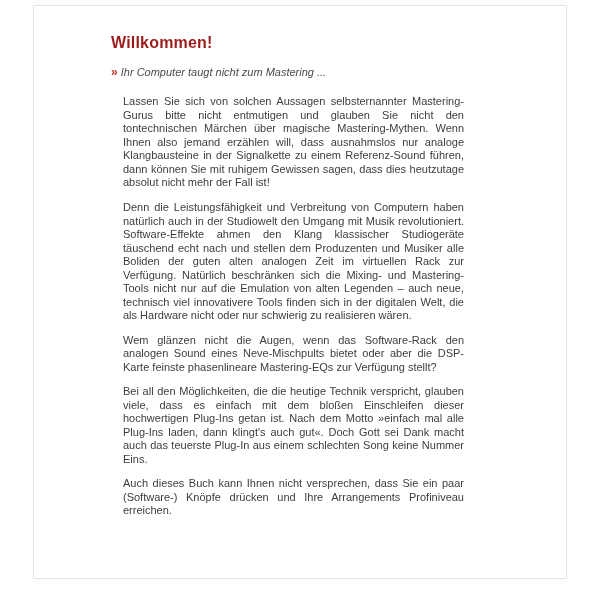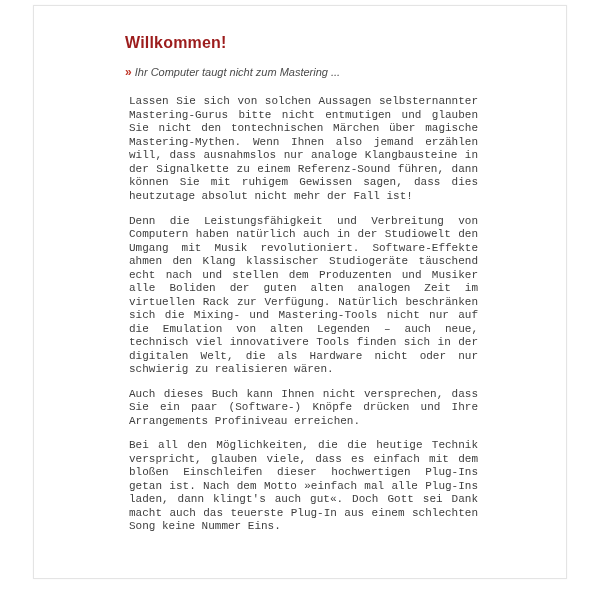--- a/index.html
+++ b/index.html
@@ -19,21 +19,21 @@
     left: 33px;
     top: 5px;
     width: 532px;
     height: 572px;
     border: 1px solid #e4e4e4;
     background: #ffffff;
     box-shadow: 0 0 2px rgba(0,0,0,0.04);
   }
   .content {
     position: absolute;
-    left: 125px;
+    left: 111px;
     top: 34px;
     width: 353px;
     color: var(--body_text, #3d3d3d);
   }
   .page-title {
     font-size: 16px;
     font-weight: bold;
     color: var(--title_text, #9c1c1c);
     margin: 0 0 12px 0;
     letter-spacing: 0.2px;
@@ -51,40 +51,40 @@
   .quote-mark {
     color: var(--quote_mark, #c0392b);
     font-style: normal;
     font-weight: bold;
     font-size: 12px;
   }
   .paragraphs p {
     font-size: 11px;
     line-height: 1.23;
     text-align: justify;
-    margin: 0 0 11px 4px;
+    margin: 0 0 11px 12px;
     color: var(--body_text, #3d3d3d);
     hyphens: auto;
-    font-family: Liberation Mono, monospace;
     -webkit-hyphens: auto;
   }
 </style>
 </head>
 <body>
 
 <div class="page-frame"></div>
 
 <div class="content">
 
   <h1 class="page-title">Willkommen!</h1>
 
   <div class="epigraph">
     <p class="epi-line"><span class="quote-mark">»</span> <span>Ihr Computer taugt nicht zum Mastering ...</span></p>
   </div>
 
   <div class="paragraphs">
     <p>Lassen Sie sich von solchen Aussagen selbsternannter Mastering-Gurus bitte nicht entmutigen und glauben Sie nicht den tontechnischen Märchen über magische Mastering-Mythen. Wenn Ihnen also jemand erzählen will, dass ausnahmslos nur analoge Klangbausteine in der Signalkette zu einem Referenz-Sound führen, dann können Sie mit ruhigem Gewissen sagen, dass dies heutzutage absolut nicht mehr der Fall ist!</p>
     <p>Denn die Leistungsfähigkeit und Verbreitung von Computern haben natürlich auch in der Studiowelt den Umgang mit Musik revolutioniert. Software-Effekte ahmen den Klang klassischer Studiogeräte täuschend echt nach und stellen dem Produzenten und Musiker alle Boliden der guten alten analogen Zeit im virtuellen Rack zur Verfügung. Natürlich beschränken sich die Mixing- und Mastering-Tools nicht nur auf die Emulation von alten Legenden – auch neue, technisch viel innovativere Tools finden sich in der digitalen Welt, die als Hardware nicht oder nur schwierig zu realisieren wären.</p>
+    <p>Wem glänzen nicht die Augen, wenn das Software-Rack den analogen Sound eines Neve-Mischpults bietet oder aber die DSP-Karte feinste phasenlineare Mastering-EQs zur Verfügung stellt?</p>
+    <p>Bei all den Möglichkeiten, die die heutige Technik verspricht, glauben viele, dass es einfach mit dem bloßen Einschleifen dieser hochwertigen Plug-Ins getan ist. Nach dem Motto »einfach mal alle Plug-Ins laden, dann klingt's auch gut«. Doch Gott sei Dank macht auch das teuerste Plug-In aus einem schlechten Song keine Nummer Eins.</p>
     <p>Auch dieses Buch kann Ihnen nicht versprechen, dass Sie ein paar (Software-) Knöpfe drücken und Ihre Arrangements Profiniveau erreichen.</p>
-    <p>Bei all den Möglichkeiten, die die heutige Technik verspricht, glauben viele, dass es einfach mit dem bloßen Einschleifen dieser hochwertigen Plug-Ins getan ist. Nach dem Motto »einfach mal alle Plug-Ins laden, dann klingt's auch gut«. Doch Gott sei Dank macht auch das teuerste Plug-In aus einem schlechten Song keine Nummer Eins.</p>
   </div>
 
 </div>
 
 </body></html>

